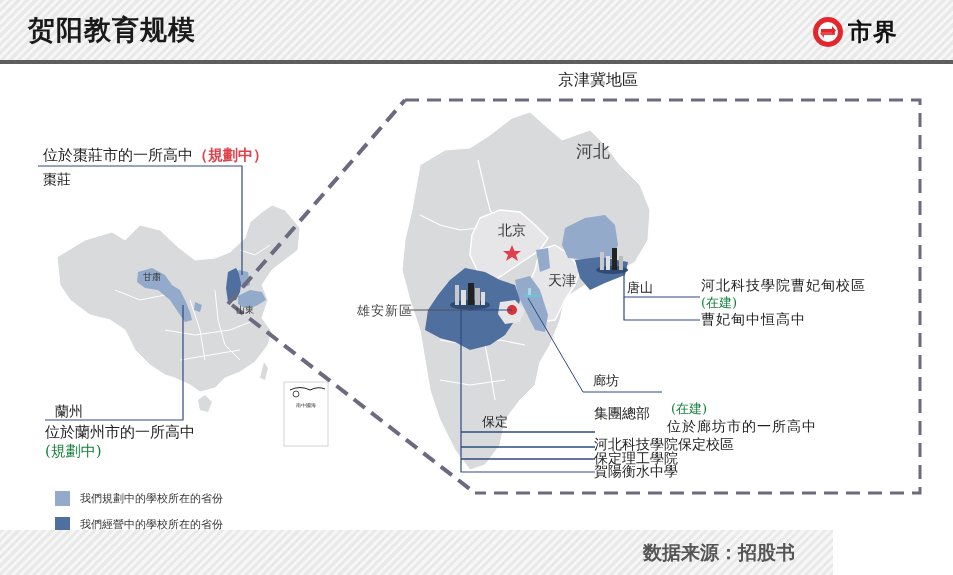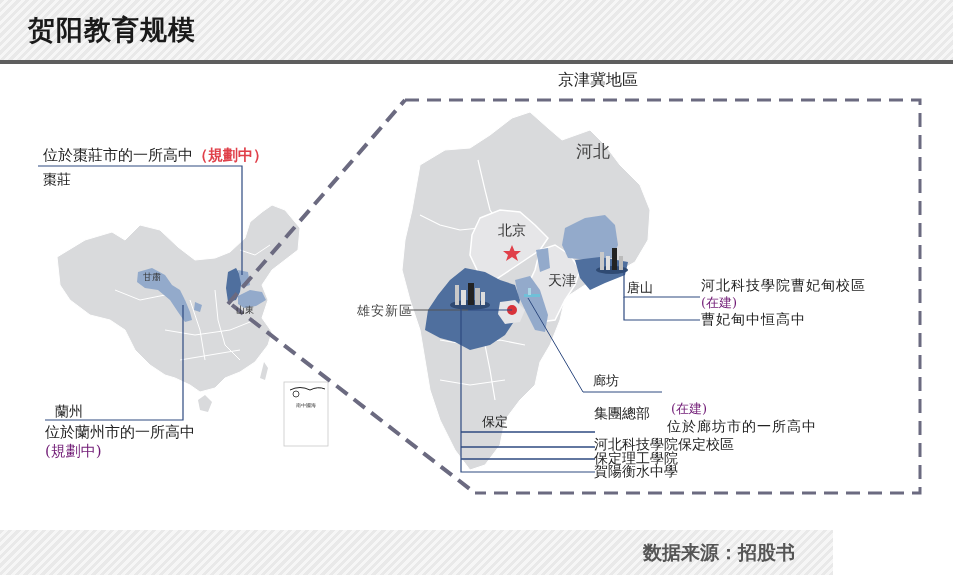--- a/index.html
+++ b/index.html
@@ -21,35 +21,44 @@
 
   .footer {
     position: absolute; left: 0; top: 530px; width: 833px; height: 45px;
     background: repeating-linear-gradient(135deg, #e9e9e9 0px, #e9e9e9 3px, #f6f6f6 3px, #f6f6f6 6px);
   }
   .source { position: absolute; right: 38px; top: 10px; font-size: 19px; font-weight: bold; color: #555; }
 
   .map-svg { position: absolute; left: 0; top: 0; }
 
   .txt { position: absolute; white-space: nowrap; font-size: 14px; color: #222; }
-  .txt.red { color: #701a75; }
+  .txt.red { color: #15803d; }
   .txt.map-label { font-size: 14px; color: #333; }
   .txt.map-label-lg { font-size: 17px; color: #444; }
   .txt.tiny { font-size: 9px; color: #333; }
 
   .legend { position: absolute; left: 55px; top: 485px; }
   .legend-row { display: flex; align-items: center; gap: 10px; height: 26px; }
   .legend-swatch { width: 15px; height: 15px; }
   .legend-label { font-size: 11px; color: #333; font-family: "DejaVu Serif", serif; }
 </style>
 </head>
 <body>
 
 <div class="header">
   <div class="page-title">贺阳教育规模</div>
+  <div class="logo">
+    <svg class="logo-mark" viewBox="0 0 32 32">
+      <circle cx="16" cy="16" r="15" fill="#e4262c"></circle>
+      <circle cx="16" cy="16" r="10" fill="#ffffff"></circle>
+      <path d="M9 13 L20 13 L20 10 L24 14.5 L20 19 L20 16 L9 16 Z" fill="#e4262c"></path>
+      <path d="M23 19 L12 19 L12 22 L8 17.5 L12 13 L12 16 L23 16 Z" fill="#e4262c" opacity="0.85"></path>
+    </svg>
+    <span class="logo-text">市界</span>
+  </div>
 </div>
 <div class="header-bar"></div>
 
 <svg class="map-svg" width="953" height="575">
 
   <g>
     <path d="M57 257 L85 240 L112 232 L125 240 L140 225 L160 230 L178 247 L195 260 L215 258 L230 252 L245 238 L250 222 L262 212 L272 205 L285 210 L300 228 L298 250 L285 260 L272 270 L262 285 L268 300 L262 318 L272 332 L268 345 L255 362 L240 372 L225 378 L215 388 L200 392 L190 385 L175 378 L165 375 L150 365 L135 350 L125 330 L110 320 L90 315 L70 300 L60 285 Z" fill="#d9dadc" stroke="#ffffff" stroke-width="1"></path>
     <path d="M205 395 L212 402 L208 412 L200 410 L198 400 Z" fill="#d9dadc"></path>
     <path d="M264 362 L268 368 L265 380 L260 378 Z" fill="#d9dadc"></path>
 
@@ -150,20 +159,28 @@
 <div class="txt" style="left:43px;top:146px;font-size:15px;">
   <span>位於棗莊市的一所高中</span><span class="red" style="color:#e0404a;font-weight:bold;">（規劃中）</span>
 </div>
 <div class="txt" style="left:43px;top:171px;">棗莊</div>
 
 <div class="txt" style="left:45px;top:403px;padding-left:10px;">蘭州</div>
 <div class="txt" style="left:45px;top:423px;font-size:15px;">位於蘭州市的一所高中</div>
 <div class="txt red" style="left:45px;top:442px;font-size:15px;font-family:'DejaVu Serif',serif;">(規劃中)</div>
 
 <div class="legend">
+  <div class="legend-row">
+    <div class="legend-swatch" style="background:#93aacb;"></div>
+    <span class="legend-label">我們規劃中的學校所在的省份</span>
+  </div>
+  <div class="legend-row">
+    <div class="legend-swatch" style="background:#4f6f9e;"></div>
+    <span class="legend-label">我們經營中的學校所在的省份</span>
+  </div>
 </div>
 
 <div class="txt" style="left:558px;top:70px;font-size:16px;">京津冀地區</div>
 <div class="txt map-label-lg" style="left:576px;top:140px;font-family:'DejaVu Serif',serif;">河北</div>
 <div class="txt map-label" style="left:498px;top:222px;font-family:'DejaVu Serif',serif;">北京</div>
 <div class="txt map-label" style="left:548px;top:272px;font-family:'DejaVu Serif',serif;">天津</div>
 <div class="txt" style="left:357px;top:302px;font-size:13px;color:#444;letter-spacing:1px;">雄安新區</div>
 <div class="txt" style="left:627px;top:279px;font-size:13px;">唐山</div>
 <div class="txt" style="left:593px;top:372px;font-size:13px;">廊坊</div>
 <div class="txt" style="left:482px;top:413px;font-size:13px;">保定</div>

